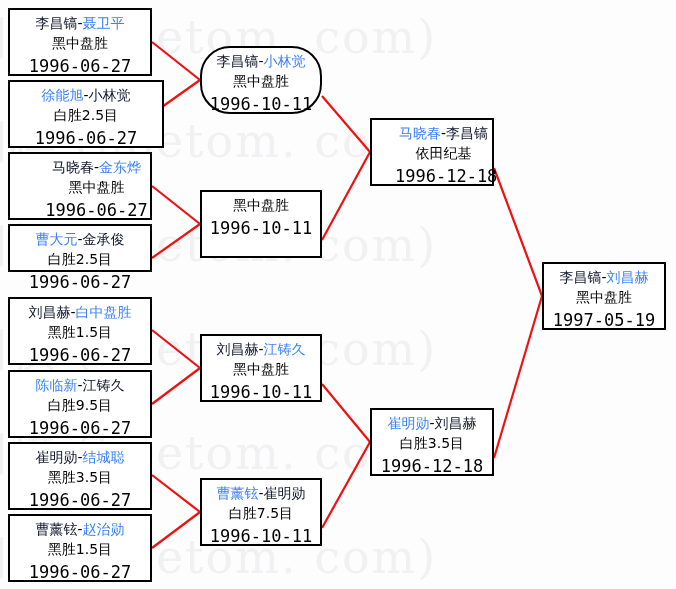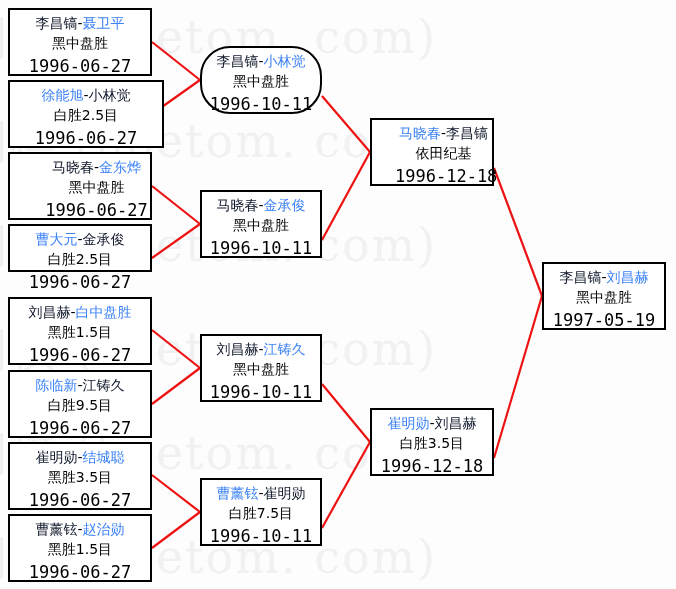--- a/index.html
+++ b/index.html
@@ -162,21 +162,20 @@
     <div class="date">1996-06-27</div>
   </div>
 
   <div class="match" style="left:200px; top:46px;  width:122px; height:68px;border-radius:30px;">
     <div class="players"><span class="winner">李昌镐</span><span class="dash">-</span><span class="loser">小林觉</span></div>
     <div class="result">黑中盘胜</div>
     <div class="date">1996-10-11</div>
   </div>
 
   <div class="match" style="left:200px; top:190px; width:122px; height:68px;">
-    <div class="players"><span class="winner">马晓春</span><span class="dash">-</span><span class="loser">金承俊</span></div>
     <div class="result">黑中盘胜</div>
     <div class="date">1996-10-11</div>
   </div>
 
   <div class="match" style="left:200px; top:334px; width:122px; height:68px;">
     <div class="players"><span class="winner">刘昌赫</span><span class="dash">-</span><span class="loser">江铸久</span></div>
     <div class="result">黑中盘胜</div>
     <div class="date">1996-10-11</div>
   </div>
 

